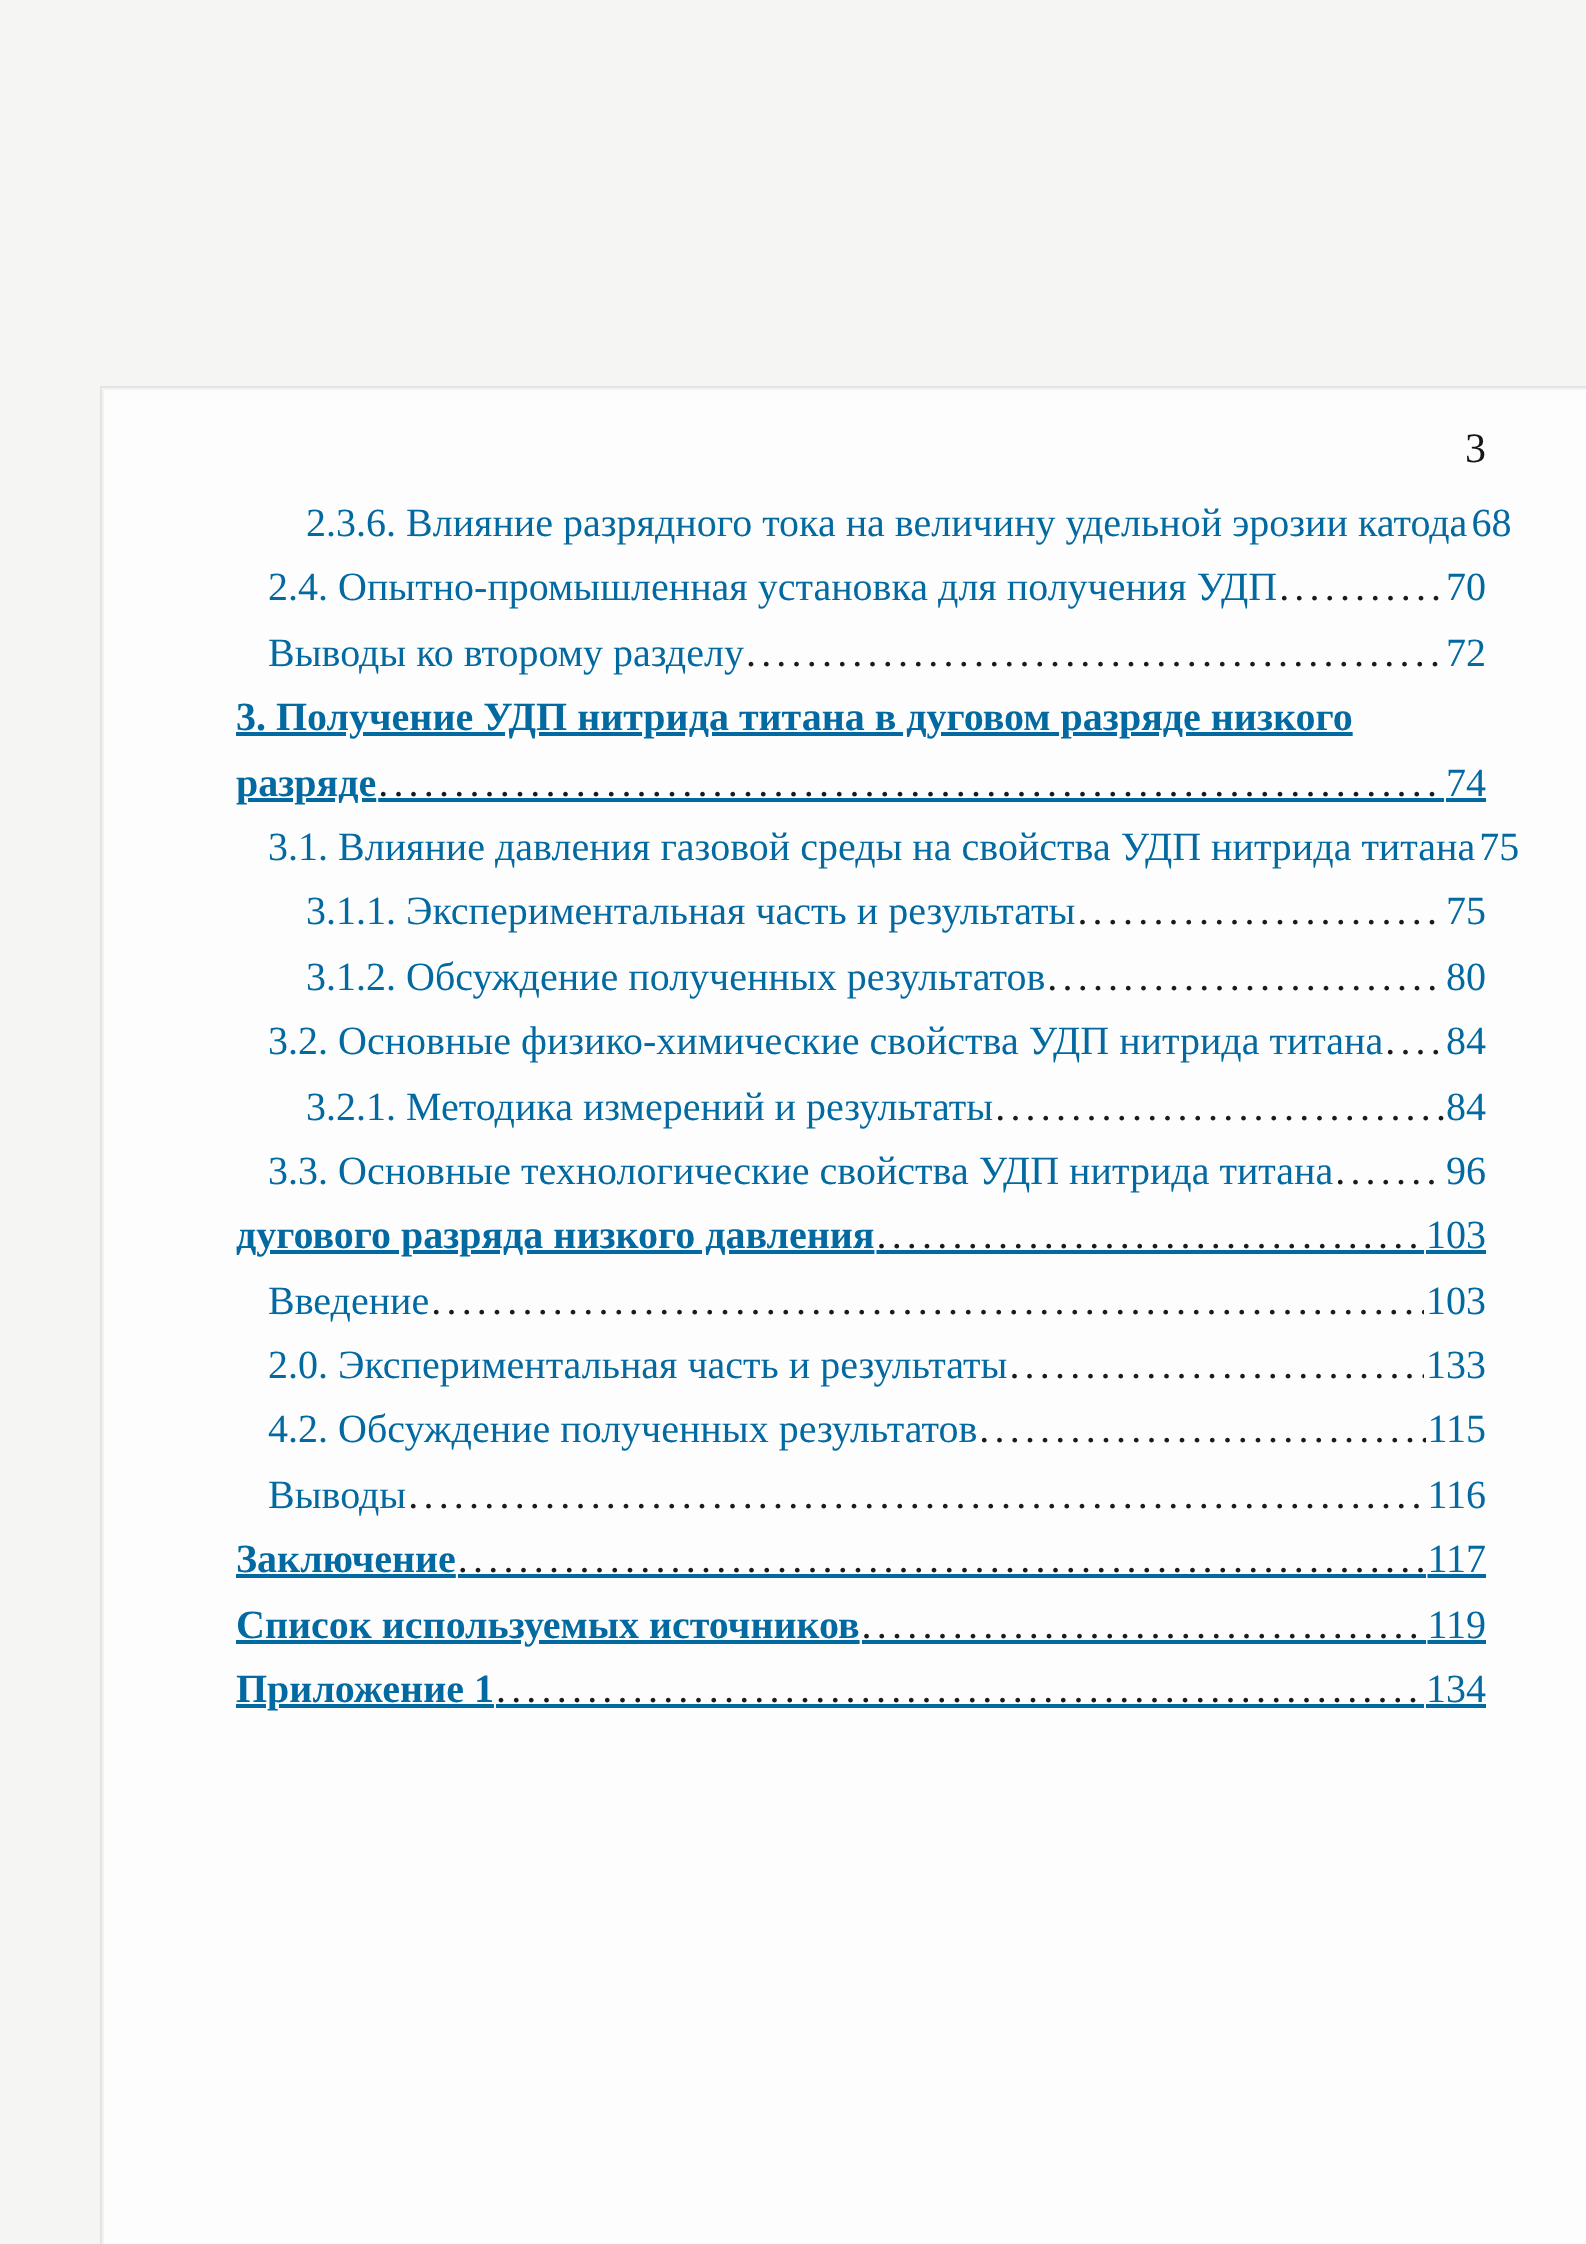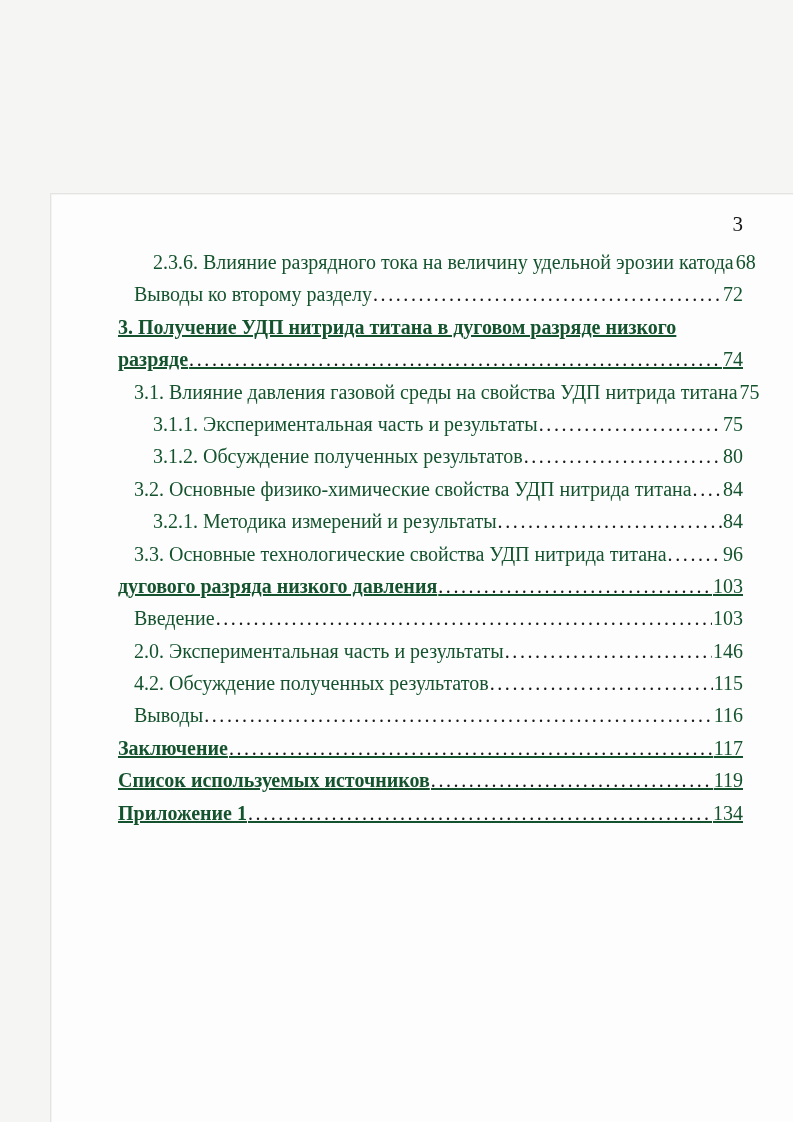--- a/index.html
+++ b/index.html
@@ -36,21 +36,21 @@
     font-size: 21px;
     line-height: 24px;
     color: #161616;
   }
   .toc {
     position: absolute;
     left: 67px;
     top: 52px;
     width: 625px;
     font-size: 20px;
-    color: #14532d;
+    color: #0369a1;
   }
   .row {
     display: flex;
     align-items: baseline;
     height: 32.4px;
     line-height: 32.4px;
     white-space: nowrap;
   }
   .row.i1 { padding-left: 16px; }
   .row.i2 { padding-left: 35px; }
@@ -82,20 +82,25 @@
     <div class="page-number">3</div>
 
     <div class="toc">
 
       <div class="row i2">
         <span class="t">2.3.6. Влияние разрядного тока на величину удельной эрозии катода</span>
         <span class="leader"></span>
         <span class="pg">68</span>
       </div>
 
+      <div class="row i1">
+        <span class="t">2.4. Опытно-промышленная установка для получения УДП</span>
+        <span class="leader"></span>
+        <span class="pg">70</span>
+      </div>
 
       <div class="row i1">
         <span class="t">Выводы ко второму разделу</span>
         <span class="leader"></span>
         <span class="pg">72</span>
       </div>
 
       <div class="row b">
         <span class="t">3. Получение УДП нитрида титана в дуговом разряде низкого</span>
       </div>
@@ -152,21 +157,21 @@
 
       <div class="row i1">
         <span class="t">Введение</span>
         <span class="leader"></span>
         <span class="pg">103</span>
       </div>
 
       <div class="row i1">
         <span class="t">2.0. Экспериментальная часть и результаты</span>
         <span class="leader"></span>
-        <span class="pg">146</span>
+        <span class="pg">133</span>
       </div>
 
       <div class="row i1">
         <span class="t">4.2. Обсуждение полученных результатов</span>
         <span class="leader"></span>
         <span class="pg">115</span>
       </div>
 
       <div class="row i1">
         <span class="t">Выводы</span>

